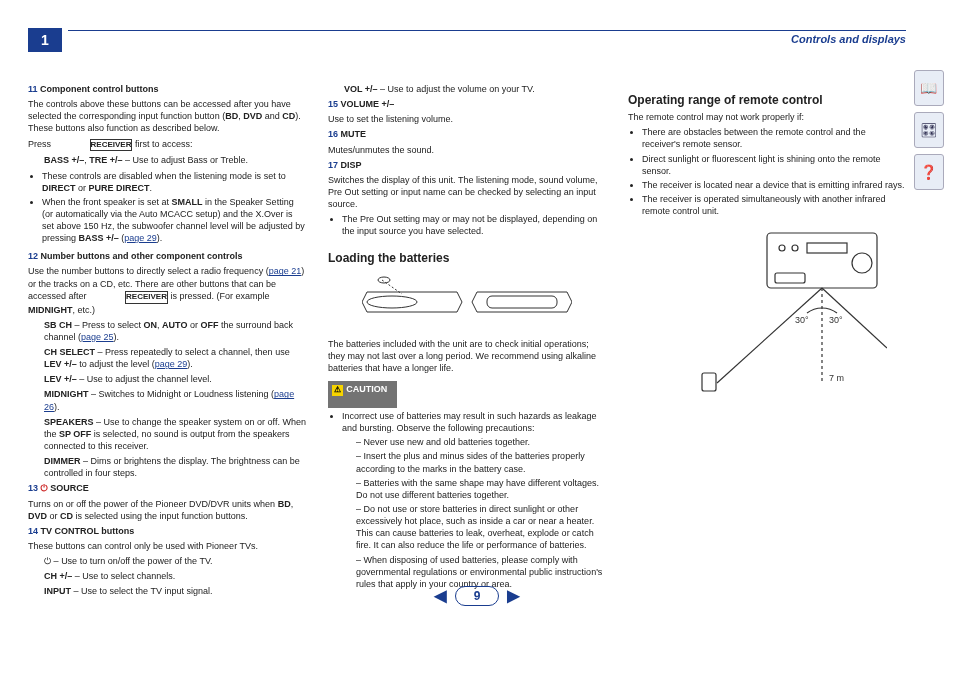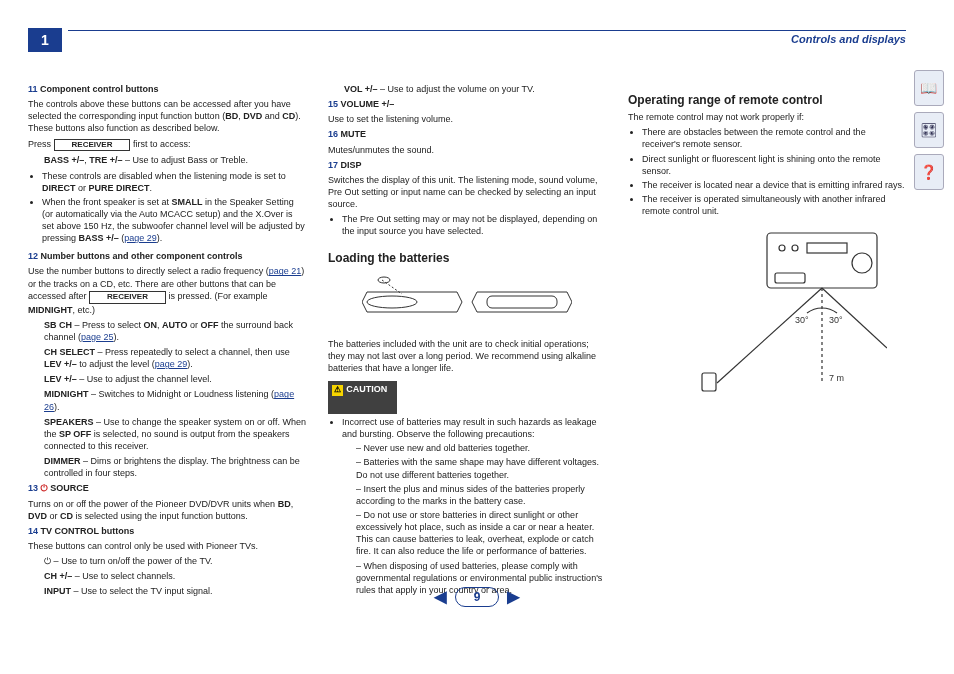--- a/index.html
+++ b/index.html
@@ -57,32 +57,33 @@
     gap: 22px;
     margin-top: 28px;
   }
   .col { flex: 1; min-width: 0; }
   .item-num { color: #1a3d8f; font-weight: bold; }
   .strong { font-weight: bold; }
   p { margin: 3px 0; }
   .kbd {
     display: inline-block;
     border: 1px solid #333;
-    padding: 0 17px;
+    padding: 0 0;
     font-size: 8px;
     font-weight: bold;
+    margin-left: 36px;
   }
   ul { margin: 2px 0 6px 0; padding-left: 14px; }
   li { margin: 2px 0; }
   .subhead { font-weight: bold; font-size: 12px; margin-top: 12px; margin-bottom: 3px; }
   .caution-hdr {
-    background: #404040;
+    background: #737373;
     color: #fff;
     display: inline-block;
-    padding: 2px 10px 18px 4px;
+    padding: 2px 10px 12px 4px;
     font-weight: bold;
     font-size: 9px;
     margin-top: 4px;
   }
   .caution-tri {
     display: inline-block;
     background: #f6d400;
     color: #000;
     font-weight: bold;
     font-size: 8px;
@@ -259,22 +260,22 @@
       <p>The batteries included with the unit are to check initial operations; they may not last over a long period. We recommend using alkaline batteries that have a longer life.</p>
 
       <div class="caution-hdr">
         <span class="caution-tri">⚠</span><span>CAUTION</span>
       </div>
       <ul>
         <li>
           <span>Incorrect use of batteries may result in such hazards as leakage and bursting. Observe the following precautions:</span>
           <ul class="dash-list">
             <li>Never use new and old batteries together.</li>
+            <li>Insert the plus and minus sides of the batteries properly according to the marks in the battery case.</li>
             <li>Batteries with the same shape may have different voltages. Do not use different batteries together.</li>
-            <li>Insert the plus and minus sides of the batteries properly according to the marks in the battery case.</li>
             <li>Do not use or store batteries in direct sunlight or other excessively hot place, such as inside a car or near a heater. This can cause batteries to leak, overheat, explode or catch fire. It can also reduce the life or performance of batteries.</li>
             <li>When disposing of used batteries, please comply with governmental regulations or environmental public instruction's rules that apply in your country or area.</li>
           </ul>
         </li>
       </ul>
     </div>
 
     <div class="col">
       <div class="subhead">Operating range of remote control</div>
       <p>The remote control may not work properly if:</p>

